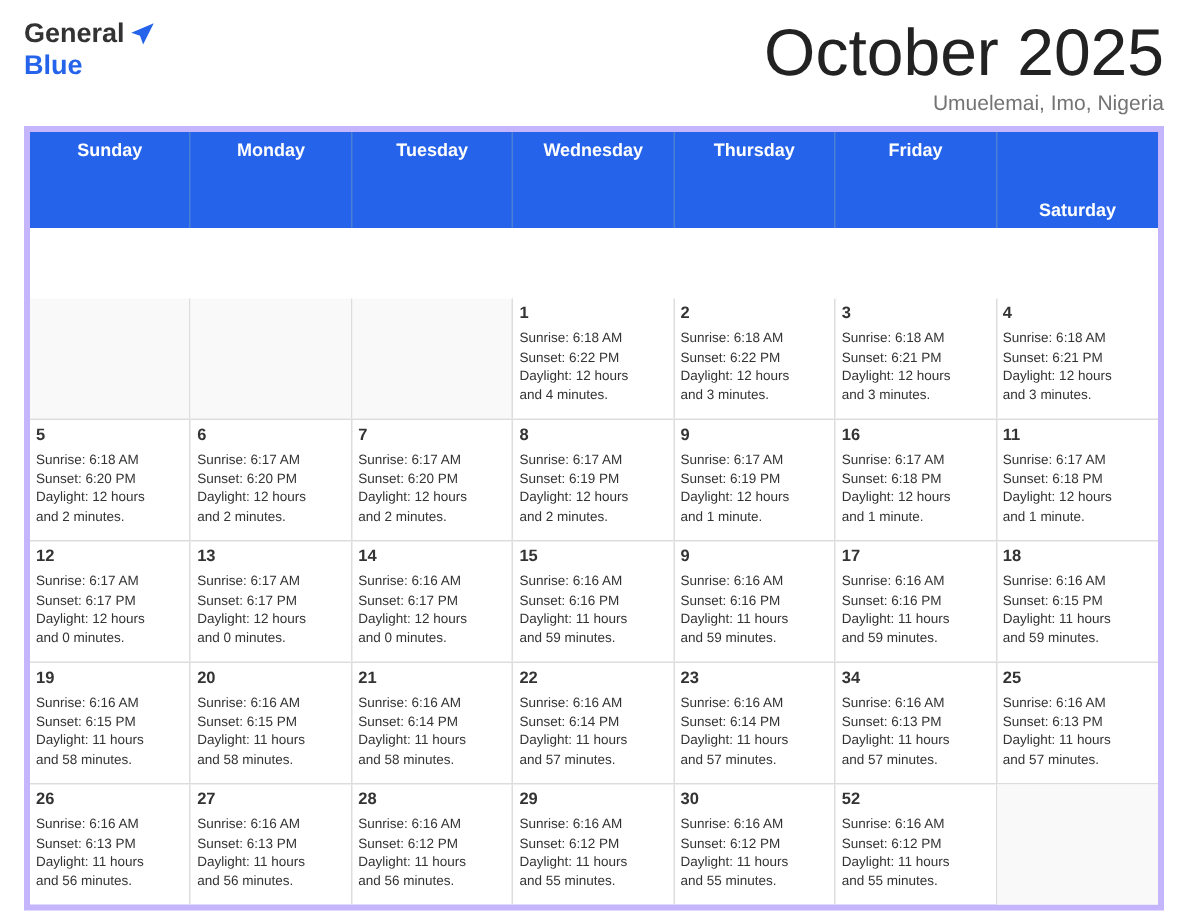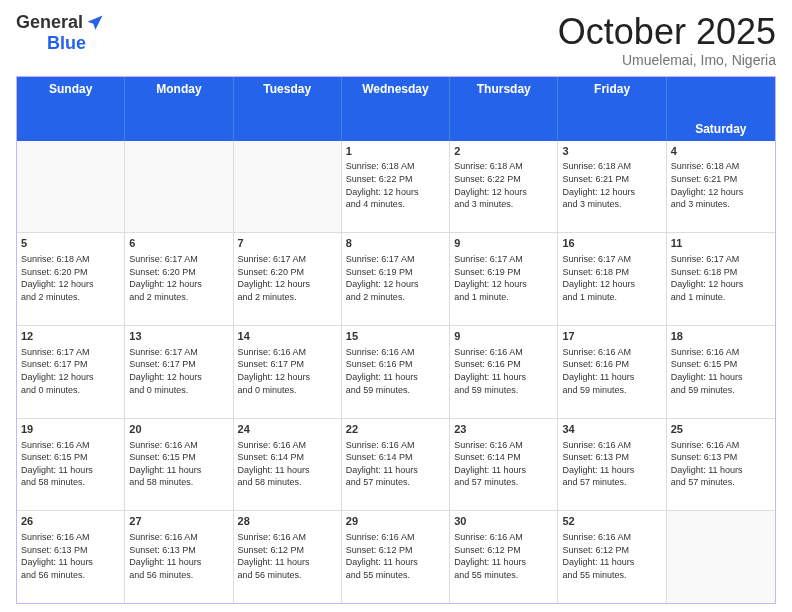--- a/index.html
+++ b/index.html
@@ -34,45 +34,45 @@
     }
     .logo-general {
       font-size: 18px;
       font-weight: bold;
       color: #333;
     }
     .logo-blue {
       font-size: 18px;
       font-weight: bold;
       color: #2563eb;
-      margin-left: 31px;
     }
     .logo-bird {
       width: 20px;
       height: 20px;
       margin-left: 2px;
     }
     .title-block {
       text-align: right;
     }
     .month-title {
-      font-size: 36px;
+      font-size: 44px;
       font-weight: normal;
       color: #222;
       line-height: 1.1;
     }
     .location {
       font-size: 14px;
       color: #737373;
     }
     .calendar {
       flex: 1;
       display: flex;
       flex-direction: column;
-      border: 1px solid #c4b5fd;
+      border: 4px solid #c4b5fd;
+      gap: 47px;
     }
     .cal-header {
       display: grid;
       grid-template-columns: repeat(7, 1fr);
       background: #2563eb;
     }
     .cal-header-cell {
       color: #fff;
       font-size: 12px;
       font-weight: bold;
@@ -291,21 +291,21 @@
 and 58 minutes.</div>
           </div>
           <div class="cal-cell">
             <span class="day-num">20</span>
             <div class="cell-info" style="white-space: pre-line;">Sunrise: 6:16 AM
 Sunset: 6:15 PM
 Daylight: 11 hours
 and 58 minutes.</div>
           </div>
           <div class="cal-cell">
-            <span class="day-num">24</span>
+            <span class="day-num">21</span>
             <div class="cell-info" style="white-space: pre-line;">Sunrise: 6:16 AM
 Sunset: 6:14 PM
 Daylight: 11 hours
 and 58 minutes.</div>
           </div>
           <div class="cal-cell">
             <span class="day-num">22</span>
             <div class="cell-info" style="white-space: pre-line;">Sunrise: 6:16 AM
 Sunset: 6:14 PM
 Daylight: 11 hours

